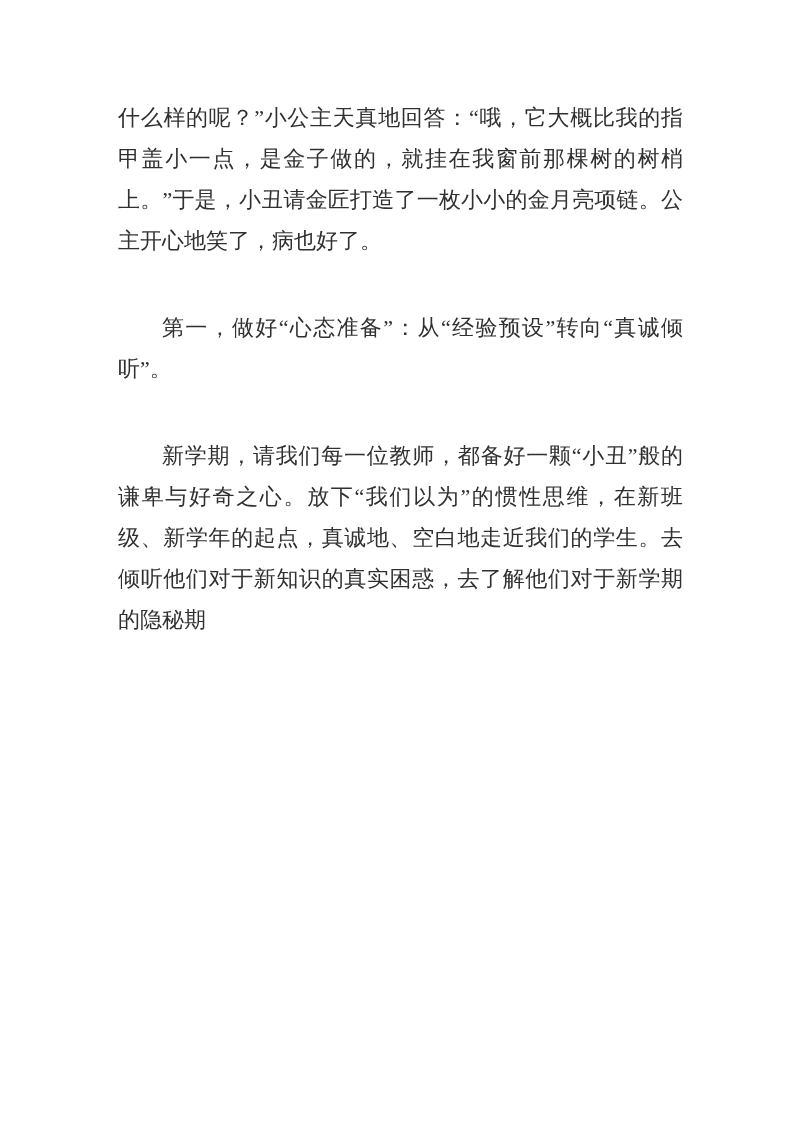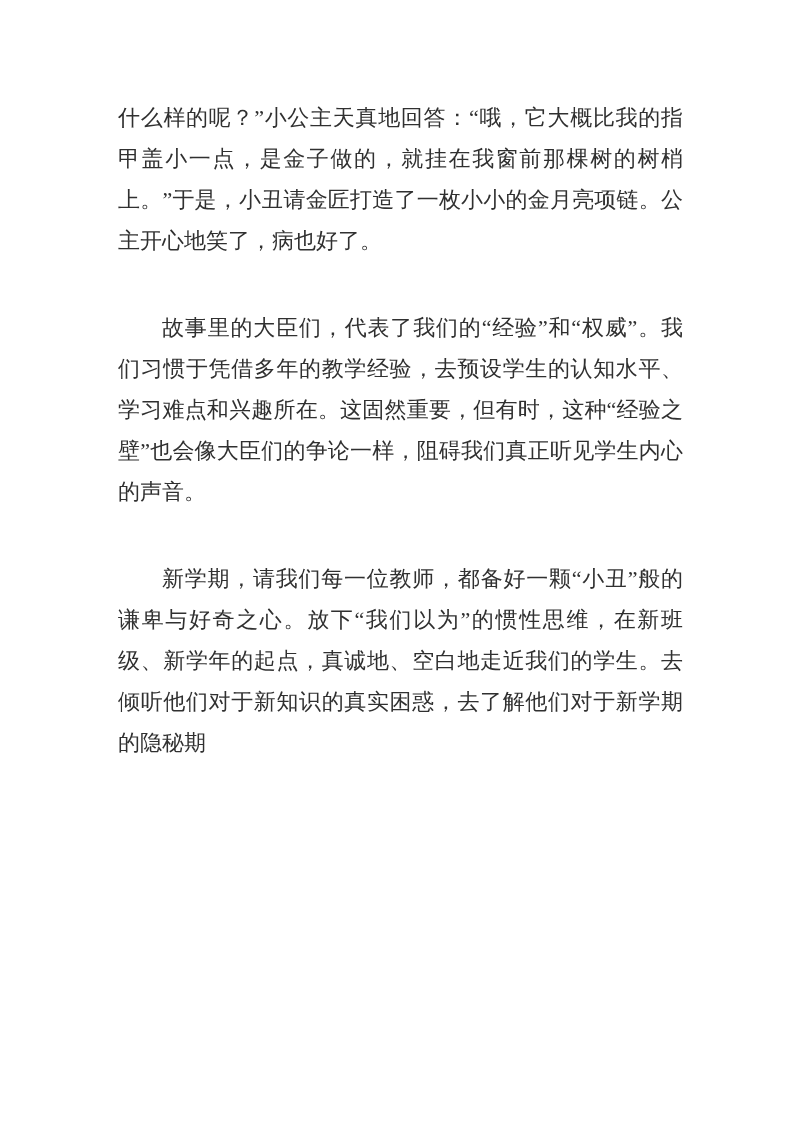--- a/index.html
+++ b/index.html
@@ -38,16 +38,16 @@
   .para:last-child {
     margin-bottom: 16px;
   }
 </style>
 </head>
 <body>
 
 <div class="page">
   <div class="doc-body">
     <p class="para no-indent">什么样的呢？”小公主天真地回答：“哦，它大概比我的指甲盖小一点，是金子做的，就挂在我窗前那棵树的树梢上。”于是，小丑请金匠打造了一枚小小的金月亮项链。公主开心地笑了，病也好了。</p>
-    <p class="para">故事里的大臣们，代表了我们的“经验”和“权威”。我们习惯于凭借多年的教学经验，去预设学生的认知水平、学习难点和兴趣所在。这固然重要，但有时，这种“经验之壁”也会像大臣们的争论一样，阻碍我们真正听见学生内心的声音。</p>
+    <p class="para">第一，做好“心态准备”：从“经验预设”转向“真诚倾听”。</p>
     <p class="para">新学期，请我们每一位教师，都备好一颗“小丑”般的谦卑与好奇之心。放下“我们以为”的惯性思维，在新班级、新学年的起点，真诚地、空白地走近我们的学生。去倾听他们对于新知识的真实困惑，去了解他们对于新学期的隐秘期</p>
   </div>
 </div>
 
 </body></html>

